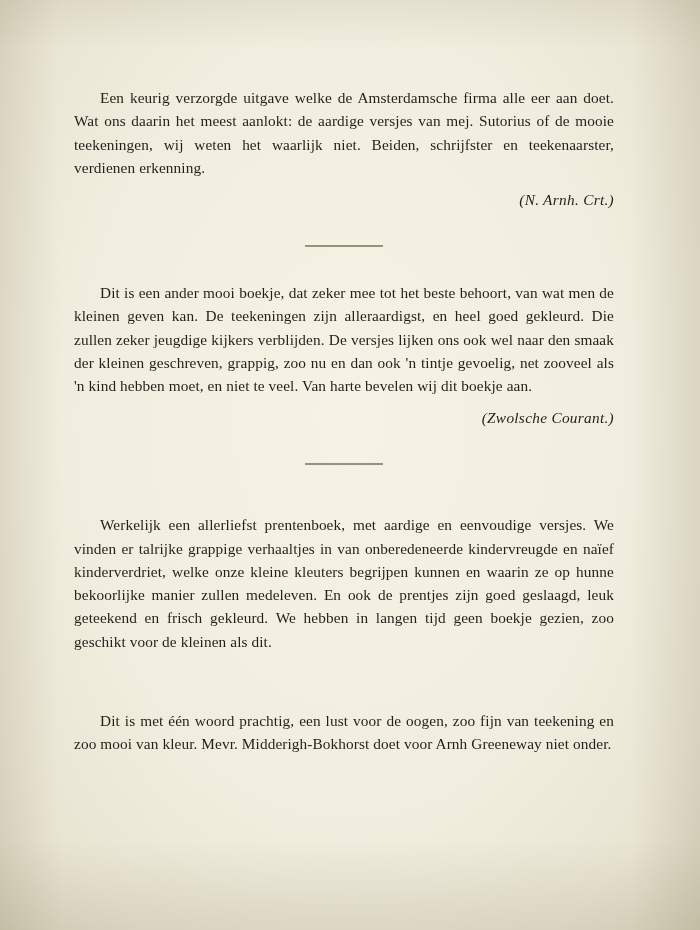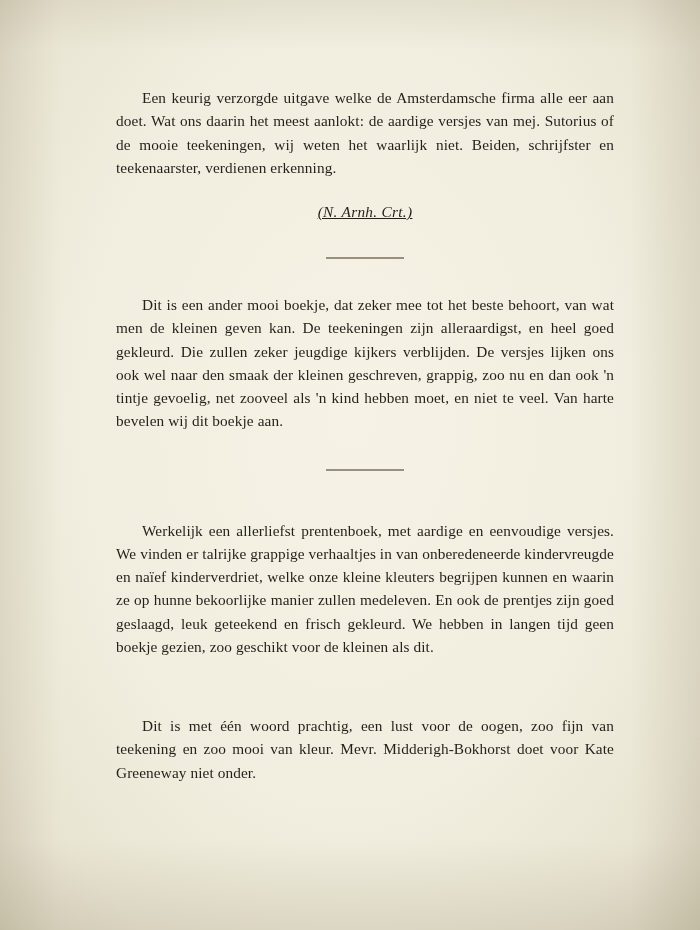--- a/index.html
+++ b/index.html
@@ -29,43 +29,42 @@
     pointer-events: none;
     background:
       linear-gradient(to right, rgba(140,130,100,0.16) 0px, rgba(140,130,100,0.0) 60px),
       linear-gradient(to left, rgba(140,130,100,0.18) 0px, rgba(140,130,100,0.0) 70px),
       linear-gradient(to bottom, rgba(140,130,100,0.12) 0px, rgba(140,130,100,0.0) 50px),
       linear-gradient(to top, rgba(150,140,110,0.20) 0px, rgba(140,130,100,0.0) 90px);
   }
   .content {
     position: relative;
     z-index: 2;
-    padding: 86px 86px 0 116px;
+    padding: 86px 86px 0 74px;
     box-sizing: border-box;
   }
   .review {
     margin: 0 0 0 0;
   }
   .review-text {
     font-size: 15.3px;
     line-height: 1.52;
     color: #231f1a;
     text-align: justify;
     text-indent: 26px;
     margin: 0;
     letter-spacing: 0.1px;
   }
   .source {
     font-style: italic;
     font-size: 15.3px;
     color: #231f1a;
-    text-align: center;
-    margin-top: 24px;
+    text-align: right;
+    margin-top: 12px;
     letter-spacing: 0.3px;
-    text-decoration: underline;
   }
   .rule-wrap {
     display: flex;
     justify-content: center;
   }
   .rule {
     width: 78px;
     height: 2px;
     background: #7c6f5c;
     opacity: 0.75;
@@ -87,32 +86,33 @@
     </div>
 
     <div class="gap-a"></div>
     <div class="rule-wrap">
       <div class="rule"></div>
     </div>
     <div class="gap-b"></div>
 
     <div class="review">
       <p class="review-text">Dit is een ander mooi boekje, dat zeker mee tot het beste behoort, van wat men de kleinen geven kan. De teekeningen zijn alleraardigst, en heel goed gekleurd. Die zullen zeker jeugdige kijkers verblijden. De versjes lijken ons ook wel naar den smaak der kleinen geschreven, grappig, zoo nu en dan ook 'n tintje gevoelig, net zooveel als 'n kind hebben moet, en niet te veel. Van harte bevelen wij dit boekje aan.</p>
+      <div class="source">(Zwolsche Courant.)</div>
     </div>
 
     <div class="gap-a"></div>
     <div class="rule-wrap">
       <div class="rule"></div>
     </div>
     <div class="gap-c"></div>
 
     <div class="review">
       <p class="review-text">Werkelijk een allerliefst prentenboek, met aardige en eenvoudige versjes. We vinden er talrijke grappige verhaaltjes in van onberedeneerde kindervreugde en naïef kinderverdriet, welke onze kleine kleuters begrijpen kunnen en waarin ze op hunne bekoorlijke manier zullen medeleven. En ook de prentjes zijn goed geslaagd, leuk geteekend en frisch gekleurd. We hebben in langen tijd geen boekje gezien, zoo geschikt voor de kleinen als dit.</p>
     </div>
 
     <div class="gap-d"></div>
 
     <div class="review">
-      <p class="review-text">Dit is met één woord prachtig, een lust voor de oogen, zoo fijn van teekening en zoo mooi van kleur. Mevr. Midderigh-Bokhorst doet voor Kate Greeneway niet onder.</p>
+      <p class="review-text">Dit is met één woord prachtig, een lust voor de oogen, zoo fijn van teekening en zoo mooi van kleur. Mevr. Midderigh-Bokhorst doet voor Arnh Greeneway niet onder.</p>
     </div>
 
   </div>
 </div>
 
 </body></html>

